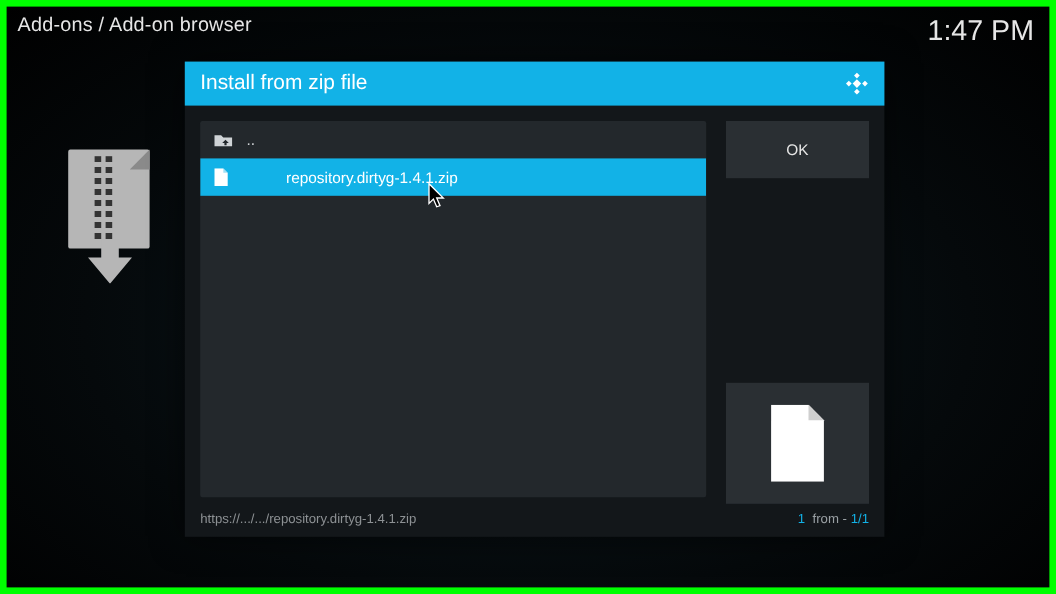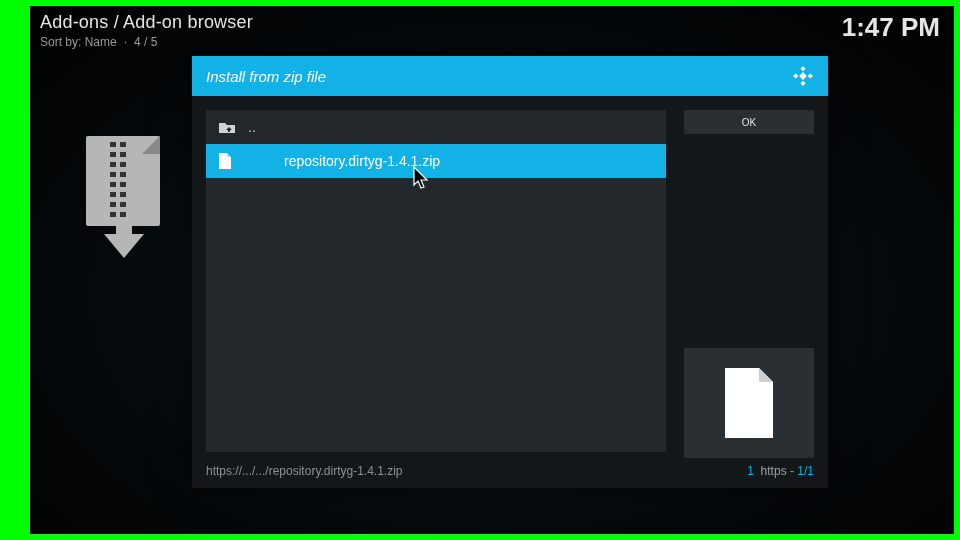--- a/index.html
+++ b/index.html
@@ -5,32 +5,31 @@
   * { margin: 0; padding: 0; box-sizing: border-box; font-family: Arial, sans-serif; }
   html, body { width: 960px; height: 540px; overflow: hidden; }
   body {
     background: #00ff00;
   }
   .screen {
     position: absolute;
     left: 6px; top: 6px; right: 6px; bottom: 6px;
     background: radial-gradient(ellipse at 50% 55%, #0c1a20 0%, #05090b 60%, #000 100%);
     overflow: hidden;
-    margin-left: 24px;
   }
   .topbar {
     position: absolute;
     left: 10px; top: 6px;
     color: #d8d8d8;
   }
   .breadcrumb { font-size: 18px; color: #e6e6e6; letter-spacing: .2px; }
   .sortline { font-size: 12px; color: #9a9a9a; margin-top: 2px; }
   .clock {
     position: absolute; right: 14px; top: 6px;
-    font-size: 26px; font-weight: 700; color: #e6e6e6;
+    font-size: 26px; font-weight: 400; color: #e6e6e6;
   }
 
   
   .zipicon {
     position: absolute; left: 56px; top: 130px;
     width: 100px; height: 140px;
   }
   .zipicon .body {
     position: absolute; left: 0; top: 0; width: 74px; height: 90px;
     background: #b6b6b6; border-radius: 2px;
@@ -60,21 +59,21 @@
     width: 636px; height: 432px;
     background: rgba(20,24,27,0.96);
     box-shadow: 0 0 30px rgba(0,0,0,.6);
     display: flex; flex-direction: column;
   }
   .dlg-title {
     background: #12b2e7;
     height: 40px;
     display: flex; align-items: center; justify-content: space-between;
     padding: 0 14px;
-    color: #fff; font-size: 15px; font-style: italic;
+    color: #fff; font-size: 19px;
   }
   .kodi-mark svg { display:block; }
 
   .dlg-body {
     flex: 1; display: flex; gap: 18px; padding: 14px 14px 0 14px;
   }
   .file-col { flex: 1; display:flex; flex-direction:column; }
   .file-list {
     background: #23282c;
     height: 342px;
@@ -86,22 +85,22 @@
     height: 34px; padding: 0 12px;
     color: #cfd3d6; font-size: 14px;
     cursor: default;
   }
   .row.sel { background: #12b2e7; color: #fff; gap: 48px; }
   .row .ico { width: 18px; display:flex; }
   .row .ico svg { display:block; }
 
   .side-col { width: 130px; display:flex; flex-direction:column; gap:10px; }
   .btn {
-    height: 24px; background: #2a2f33;
-    color: #e6e6e6; font-size: 10px;
+    height: 52px; background: #2a2f33;
+    color: #e6e6e6; font-size: 14px;
     display: flex; align-items: center; justify-content: center;
     cursor: pointer;
   }
   .thumb {
     margin-top: auto;
     height: 110px;
     background: #2a2f33;
     display:flex; align-items:center; justify-content:center;
   }
   .thumb svg { display:block; }
@@ -120,25 +119,20 @@
     pointer-events: none;
   }
 </style>
 </head>
 <body>
 
 <div class="screen">
 
   <div class="topbar">
     <div class="breadcrumb">Add-ons / Add-on browser</div>
-    <div class="sortline">
-      <span>Sort by: Name</span>
-      <span> &nbsp;·&nbsp; </span>
-      <span>4 / 5</span>
-    </div>
   </div>
 
   <div class="clock">1:47 PM</div>
 
   <div class="zipicon">
     <div class="body">
         <div class="tooth"></div>
         <div class="tooth r"></div>
       </div>
     <div class="arrow"></div>
@@ -196,21 +190,21 @@
             <path fill="#cfcfcf" d="M38 0v14h14z"></path>
           </svg>
         </div>
       </div>
     </div>
 
     <div class="dlg-foot">
       <span>https://.../.../repository.dirtyg-1.4.1.zip</span>
       <span class="counts">
         <span class="accent">1</span>
-        <span>&nbsp;</span><span>https</span>
+        <span>&nbsp;</span><span>from</span>
         <span> - </span>
         <span class="accent">1/1</span>
       </span>
     </div>
   </div>
 
   <div class="cursor">
     <svg width="20" height="26" viewBox="0 0 20 26">
         <path fill="#000" stroke="#fff" stroke-width="1.2" d="M2 2l0 18 4-4 3 7 3-1-3-7 6 0z"></path>
       </svg>

